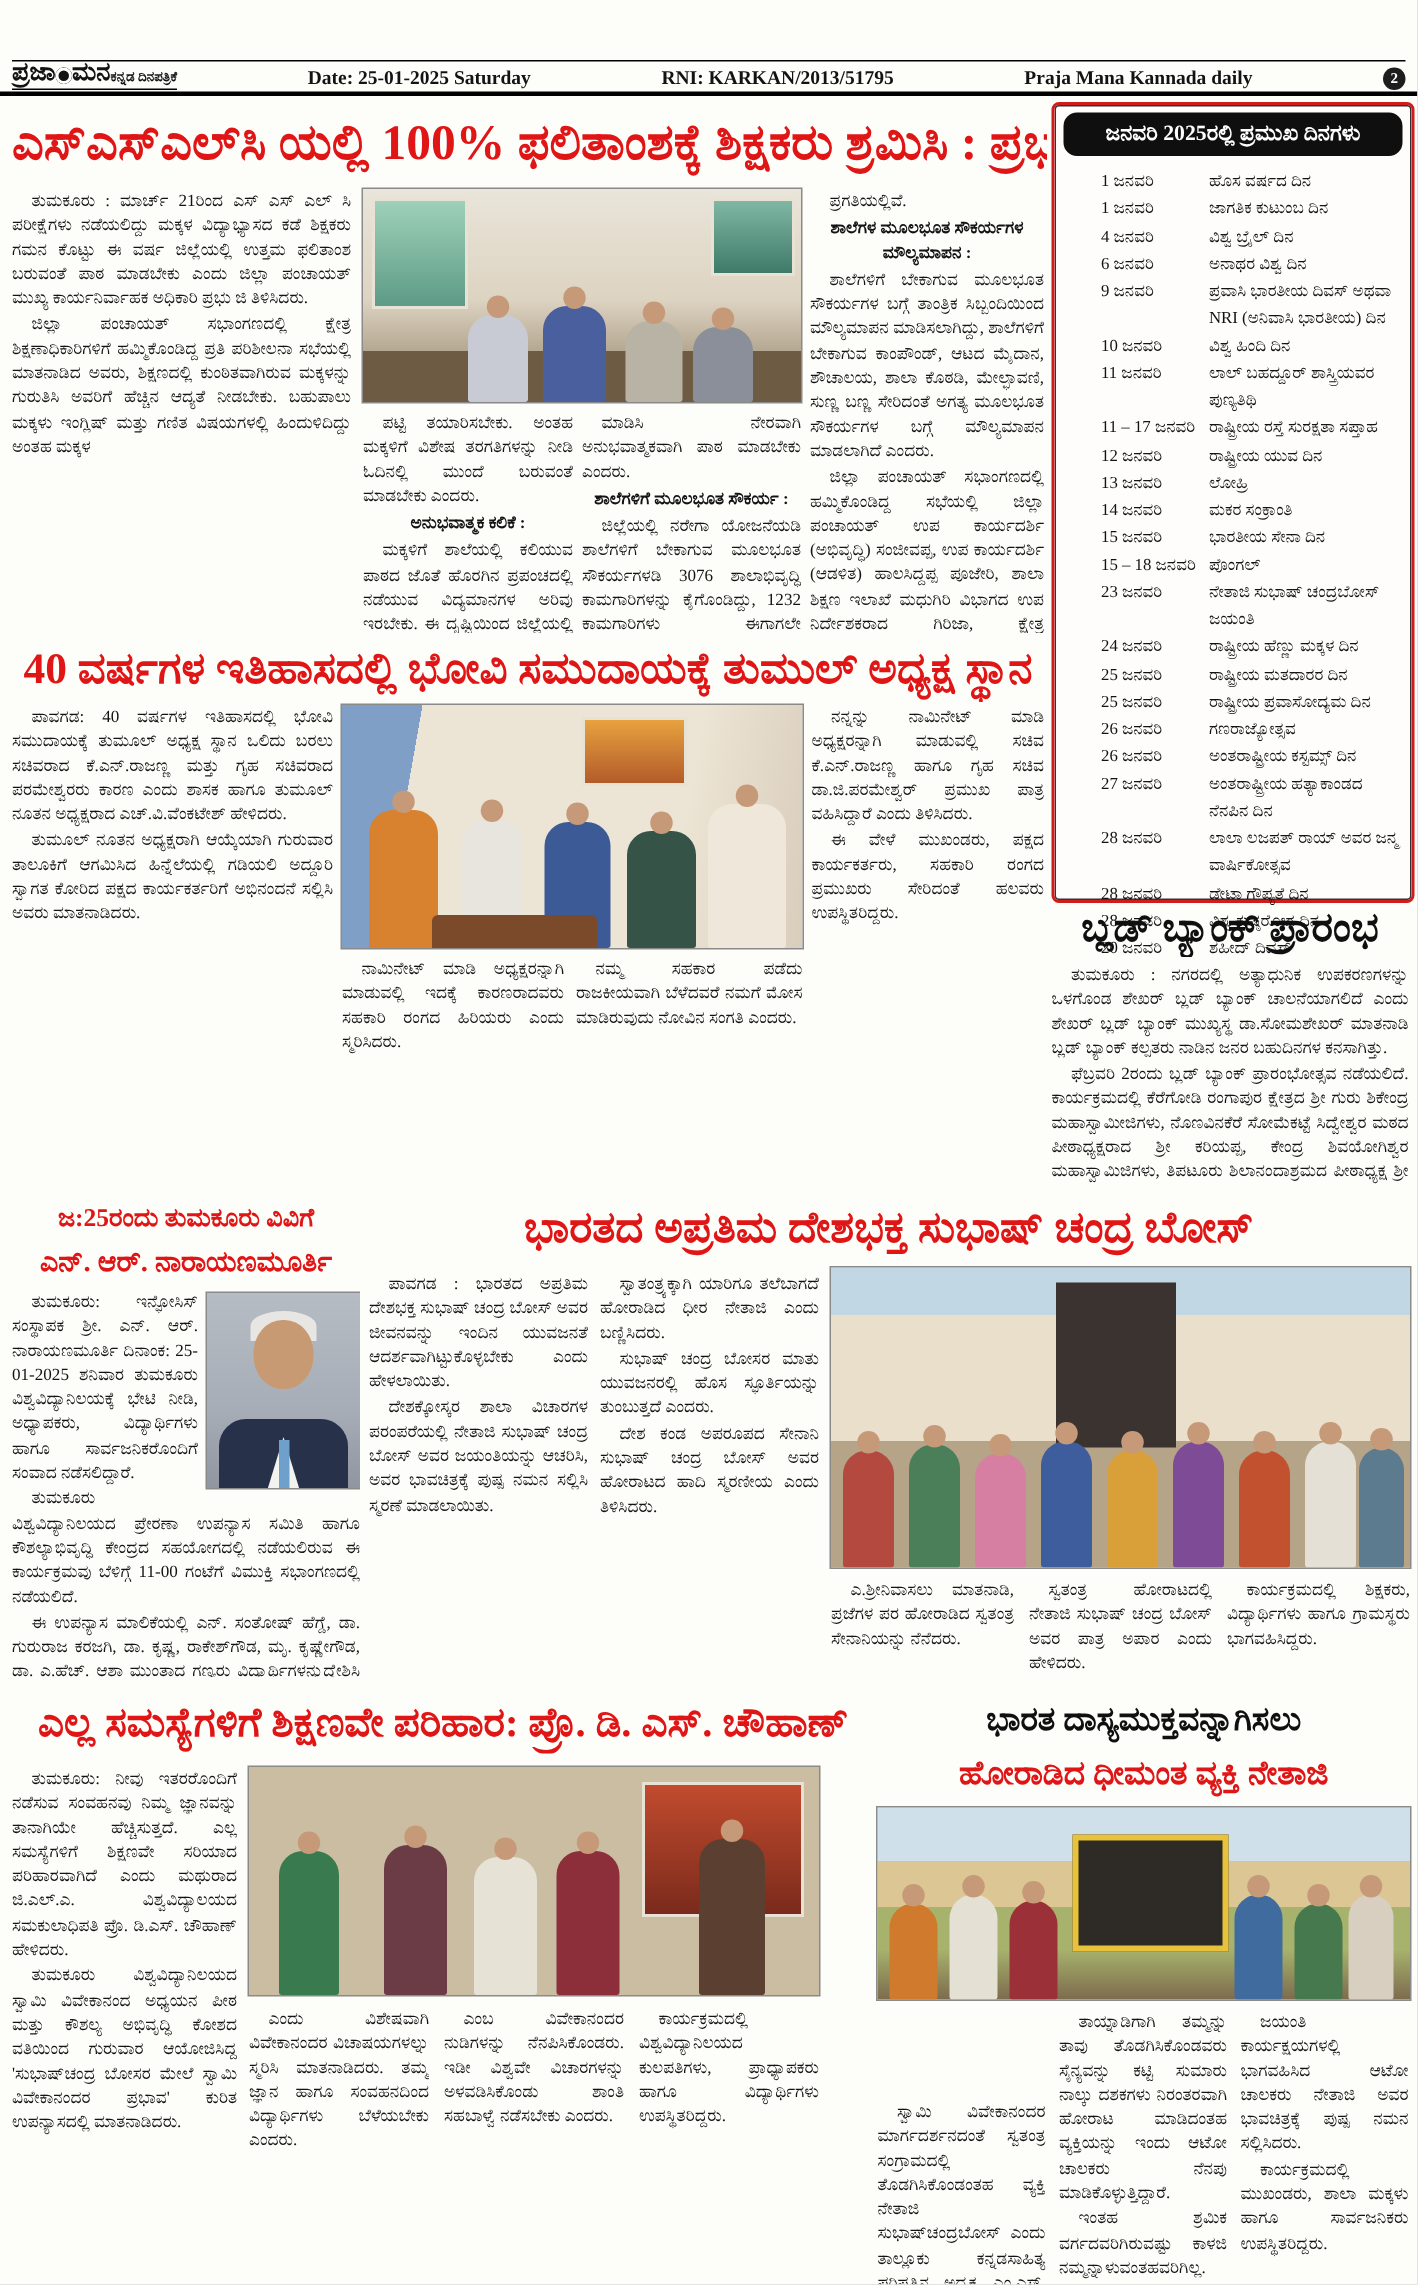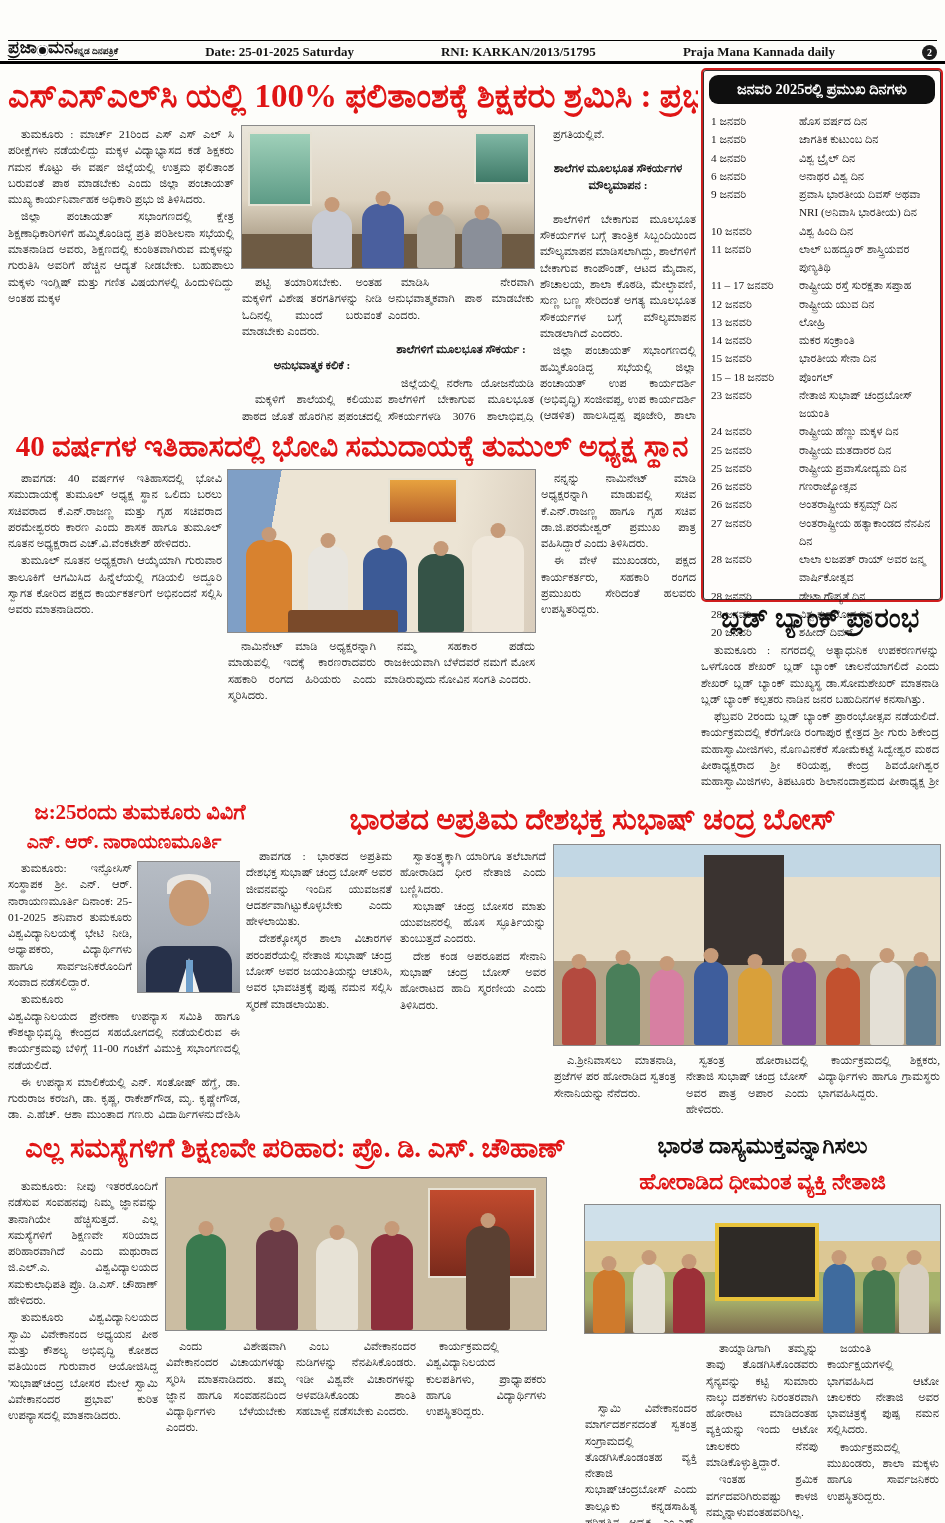--- a/index.html
+++ b/index.html
@@ -13,27 +13,27 @@
   .logo{display:flex;align-items:flex-end;gap:0;font-size:17px;border-bottom:1px solid #000;padding-bottom:1px;}
   .logo .dot{width:11px;height:11px;border-radius:50%;background:#141414;box-shadow:inset 0 0 0 2px #fff,inset 0 0 0 4px #141414;margin-bottom:2px;}
   .logo small{font-size:9px;font-weight:700;margin-bottom:1px;}
   .pageno{width:15px;height:15px;border-radius:50%;background:#1d1d1d;color:#fff;font-size:10px;display:flex;align-items:center;justify-content:center;}
   
   .hl{color:var(--red);font-weight:700;text-align:center;white-space:nowrap;overflow:hidden;}
   .hl.black{color:#101010;}
   
   .col{font-size:11.4px;line-height:1.43;text-align:justify;overflow:hidden;}
   .bp{margin:0 0 1px;text-indent:13px;}
-  .subhead{font-weight:700;text-align:center;margin:18px 0;text-indent:0;}
+  .subhead{font-weight:700;text-align:center;margin:2px 0;text-indent:0;}
   
   .sidebar{border:2px solid #cf1d1d;border-radius:5px;background:#fffdfb;box-shadow:inset 0 0 0 1px #333;}
   .sidebar-title{margin:5px 6px;background:#0f0f0f;color:#fff;border-radius:9px;text-align:center;
                  font-weight:700;font-size:14.5px;padding:6px 2px;}
   .sidebar-list{padding:3px 8px 0 8px;font-size:11.2px;line-height:1.63;}
-  .sb-row{display:flex;gap:22px;}
+  .sb-row{display:flex;gap:6px;margin-left:23px;}
   .sb-date{flex:0 0 66px;white-space:nowrap;}
   .sb-event{flex:1;}
   
   .photo{position:absolute;overflow:hidden;outline:1px solid #8a8a8a;background:#cbbda2;}
   .fig{position:absolute;bottom:0;border-radius:16px 16px 2px 2px;}
   .fig::before{content:"";position:absolute;top:-13px;left:50%;transform:translateX(-50%);
                width:15px;height:15px;border-radius:50%;background:#c69a78;}
   .win{position:absolute;border:2px solid #e7e2d4;}
   
   .nrm-photo{float:right;width:102px;height:130px;margin:2px 0 4px 6px;position:relative;
@@ -258,21 +258,21 @@
       <p class="bp">ಈ ವೇಳೆ ಮುಖಂಡರು, ಪಕ್ಷದ ಕಾರ್ಯಕರ್ತರು, ಸಹಕಾರಿ ರಂಗದ ಪ್ರಮುಖರು ಸೇರಿದಂತೆ ಹಲವರು ಉಪಸ್ಥಿತರಿದ್ದರು.</p>
     </div>
 
   <div class="abs hl black" style="left:701px;top:598px;width:238px;height:40px;font-size:27px;line-height:40px">ಬ್ಲಡ್ ಬ್ಯಾಂಕ್ ಪ್ರಾರಂಭ</div>
   <div class="abs col" style="left:701px;top:642px;width:238px;height:148px">
 
   <p class="bp">ತುಮಕೂರು : ನಗರದಲ್ಲಿ ಅತ್ಯಾಧುನಿಕ ಉಪಕರಣಗಳನ್ನು ಒಳಗೊಂಡ ಶೇಖರ್ ಬ್ಲಡ್ ಬ್ಯಾಂಕ್ ಚಾಲನೆಯಾಗಲಿದೆ ಎಂದು ಶೇಖರ್ ಬ್ಲಡ್ ಬ್ಯಾಂಕ್ ಮುಖ್ಯಸ್ಥ ಡಾ.ಸೋಮಶೇಖರ್ ಮಾತನಾಡಿ ಬ್ಲಡ್ ಬ್ಯಾಂಕ್ ಕಲ್ಪತರು ನಾಡಿನ ಜನರ ಬಹುದಿನಗಳ ಕನಸಾಗಿತ್ತು.</p>
       <p class="bp">ಫೆಬ್ರವರಿ 2ರಂದು ಬ್ಲಡ್ ಬ್ಯಾಂಕ್ ಪ್ರಾರಂಭೋತ್ಸವ ನಡೆಯಲಿದೆ. ಕಾರ್ಯಕ್ರಮದಲ್ಲಿ ಕೆರೆಗೋಡಿ ರಂಗಾಪುರ ಕ್ಷೇತ್ರದ ಶ್ರೀ ಗುರು ಶಿಕೇಂದ್ರ ಮಹಾಸ್ವಾಮೀಜಿಗಳು, ನೊಣವಿನಕೆರೆ ಸೋಮೆಕಟ್ಟೆ ಸಿದ್ವೇಶ್ವರ ಮಠದ ಪೀಠಾಧ್ಯಕ್ಷರಾದ ಶ್ರೀ ಕರಿಯಪ್ಪ, ಕೇಂದ್ರ ಶಿವಯೋಗಿಶ್ವರ ಮಹಾಸ್ವಾಮಿಜಿಗಳು, ತಿಪಟೂರು ಶಿಲಾನಂದಾಶ್ರಮದ ಪೀಠಾಧ್ಯಕ್ಷ ಶ್ರೀ ಕರಿಬಸವದೇಶಿ ಕೇಂದ್ರ ಸ್ವಾಮಿಗಳು ದಿವ್ಯ ಸಾನಿಧ್ಯ ವಹಿಸಲಿದ್ದಾರೆ.</p>
     </div>
 
-  <div class="abs hl" style="left:24px;top:798px;width:232px;height:28px;font-size:21px;line-height:28px;white-space:nowrap">ಜ:25ರಂದು ತುಮಕೂರು ವಿವಿಗೆ</div>
+  <div class="abs hl" style="left:8px;top:798px;width:232px;height:28px;font-size:17px;line-height:28px;white-space:nowrap">ಜ:25ರಂದು ತುಮಕೂರು ವಿವಿಗೆ</div>
   <div class="abs hl" style="left:8px;top:828px;width:232px;height:28px;font-size:19px;line-height:28px;white-space:nowrap">ಎನ್. ಆರ್. ನಾರಾಯಣಮೂರ್ತಿ</div>
 
   <div class="abs col" style="left:8px;top:860px;width:232px;height:258px">
     <div class="nrm-photo">
       <div class="nrm-hair"></div>
       <div class="nrm-head"></div>
       <div class="nrm-suit"></div>
       <div class="nrm-shirt"></div>
       <div class="nrm-tie"></div>
     </div>
@@ -331,21 +331,21 @@
     <div class="win" style="left:262px;top:10px;width:104px;height:86px;background:linear-gradient(180deg,#c24b2e,#7a2a1c)"></div>
     <div class="fig" style="left:20px;width:40px;height:96px;background:#3a7a4f"></div>
     <div class="fig" style="left:90px;width:42px;height:100px;background:#6b3b46"></div>
     <div class="fig" style="left:150px;width:42px;height:92px;background:#e7e2d6"></div>
     <div class="fig" style="left:205px;width:42px;height:96px;background:#8c2f3b"></div>
     <div class="fig" style="left:300px;width:44px;height:104px;background:#5b4032"></div>
   </div>
 
   <div class="abs col" style="left:166px;top:1338px;width:120px;height:182px">
 
-  <p class="bp">ಎಂದು ವಿಶೇಷವಾಗಿ ವಿವೇಕಾನಂದರ ವಿಚಾಯಗಳಡ್ನು ಸ್ಮರಿಸಿ ಮಾತನಾಡಿದರು. ತಮ್ಮ ಜ್ಞಾನ ಹಾಗೂ ಸಂವಹನದಿಂದ ವಿದ್ಯಾರ್ಥಿಗಳು ಬೆಳೆಯಬೇಕು ಎಂದರು.</p>
+  <p class="bp">ಎಂದು ವಿಶೇಷವಾಗಿ ವಿವೇಕಾನಂದರ ವಿಚಾಷಯಗಳಲ್ನು ಸ್ಮರಿಸಿ ಮಾತನಾಡಿದರು. ತಮ್ಮ ಜ್ಞಾನ ಹಾಗೂ ಸಂವಹನದಿಂದ ವಿದ್ಯಾರ್ಥಿಗಳು ಬೆಳೆಯಬೇಕು ಎಂದರು.</p>
     </div>
   <div class="abs col" style="left:296px;top:1338px;width:120px;height:182px">
 
   <p class="bp">ಎಂಬ ವಿವೇಕಾನಂದರ ನುಡಿಗಳನ್ನು ನೆನಪಿಸಿಕೊಂಡರು. ಇಡೀ ವಿಶ್ವವೇ ವಿಚಾರಗಳನ್ನು ಅಳವಡಿಸಿಕೊಂಡು ಶಾಂತಿ ಸಹಬಾಳ್ವೆ ನಡೆಸಬೇಕು ಎಂದರು.</p>
     </div>
   <div class="abs col" style="left:426px;top:1338px;width:120px;height:182px">
 
   <p class="bp">ಕಾರ್ಯಕ್ರಮದಲ್ಲಿ ವಿಶ್ವವಿದ್ಯಾನಿಲಯದ ಕುಲಪತಿಗಳು, ಪ್ರಾಧ್ಯಾಪಕರು ಹಾಗೂ ವಿದ್ಯಾರ್ಥಿಗಳು ಉಪಸ್ಥಿತರಿದ್ದರು.</p>
     </div>
 

